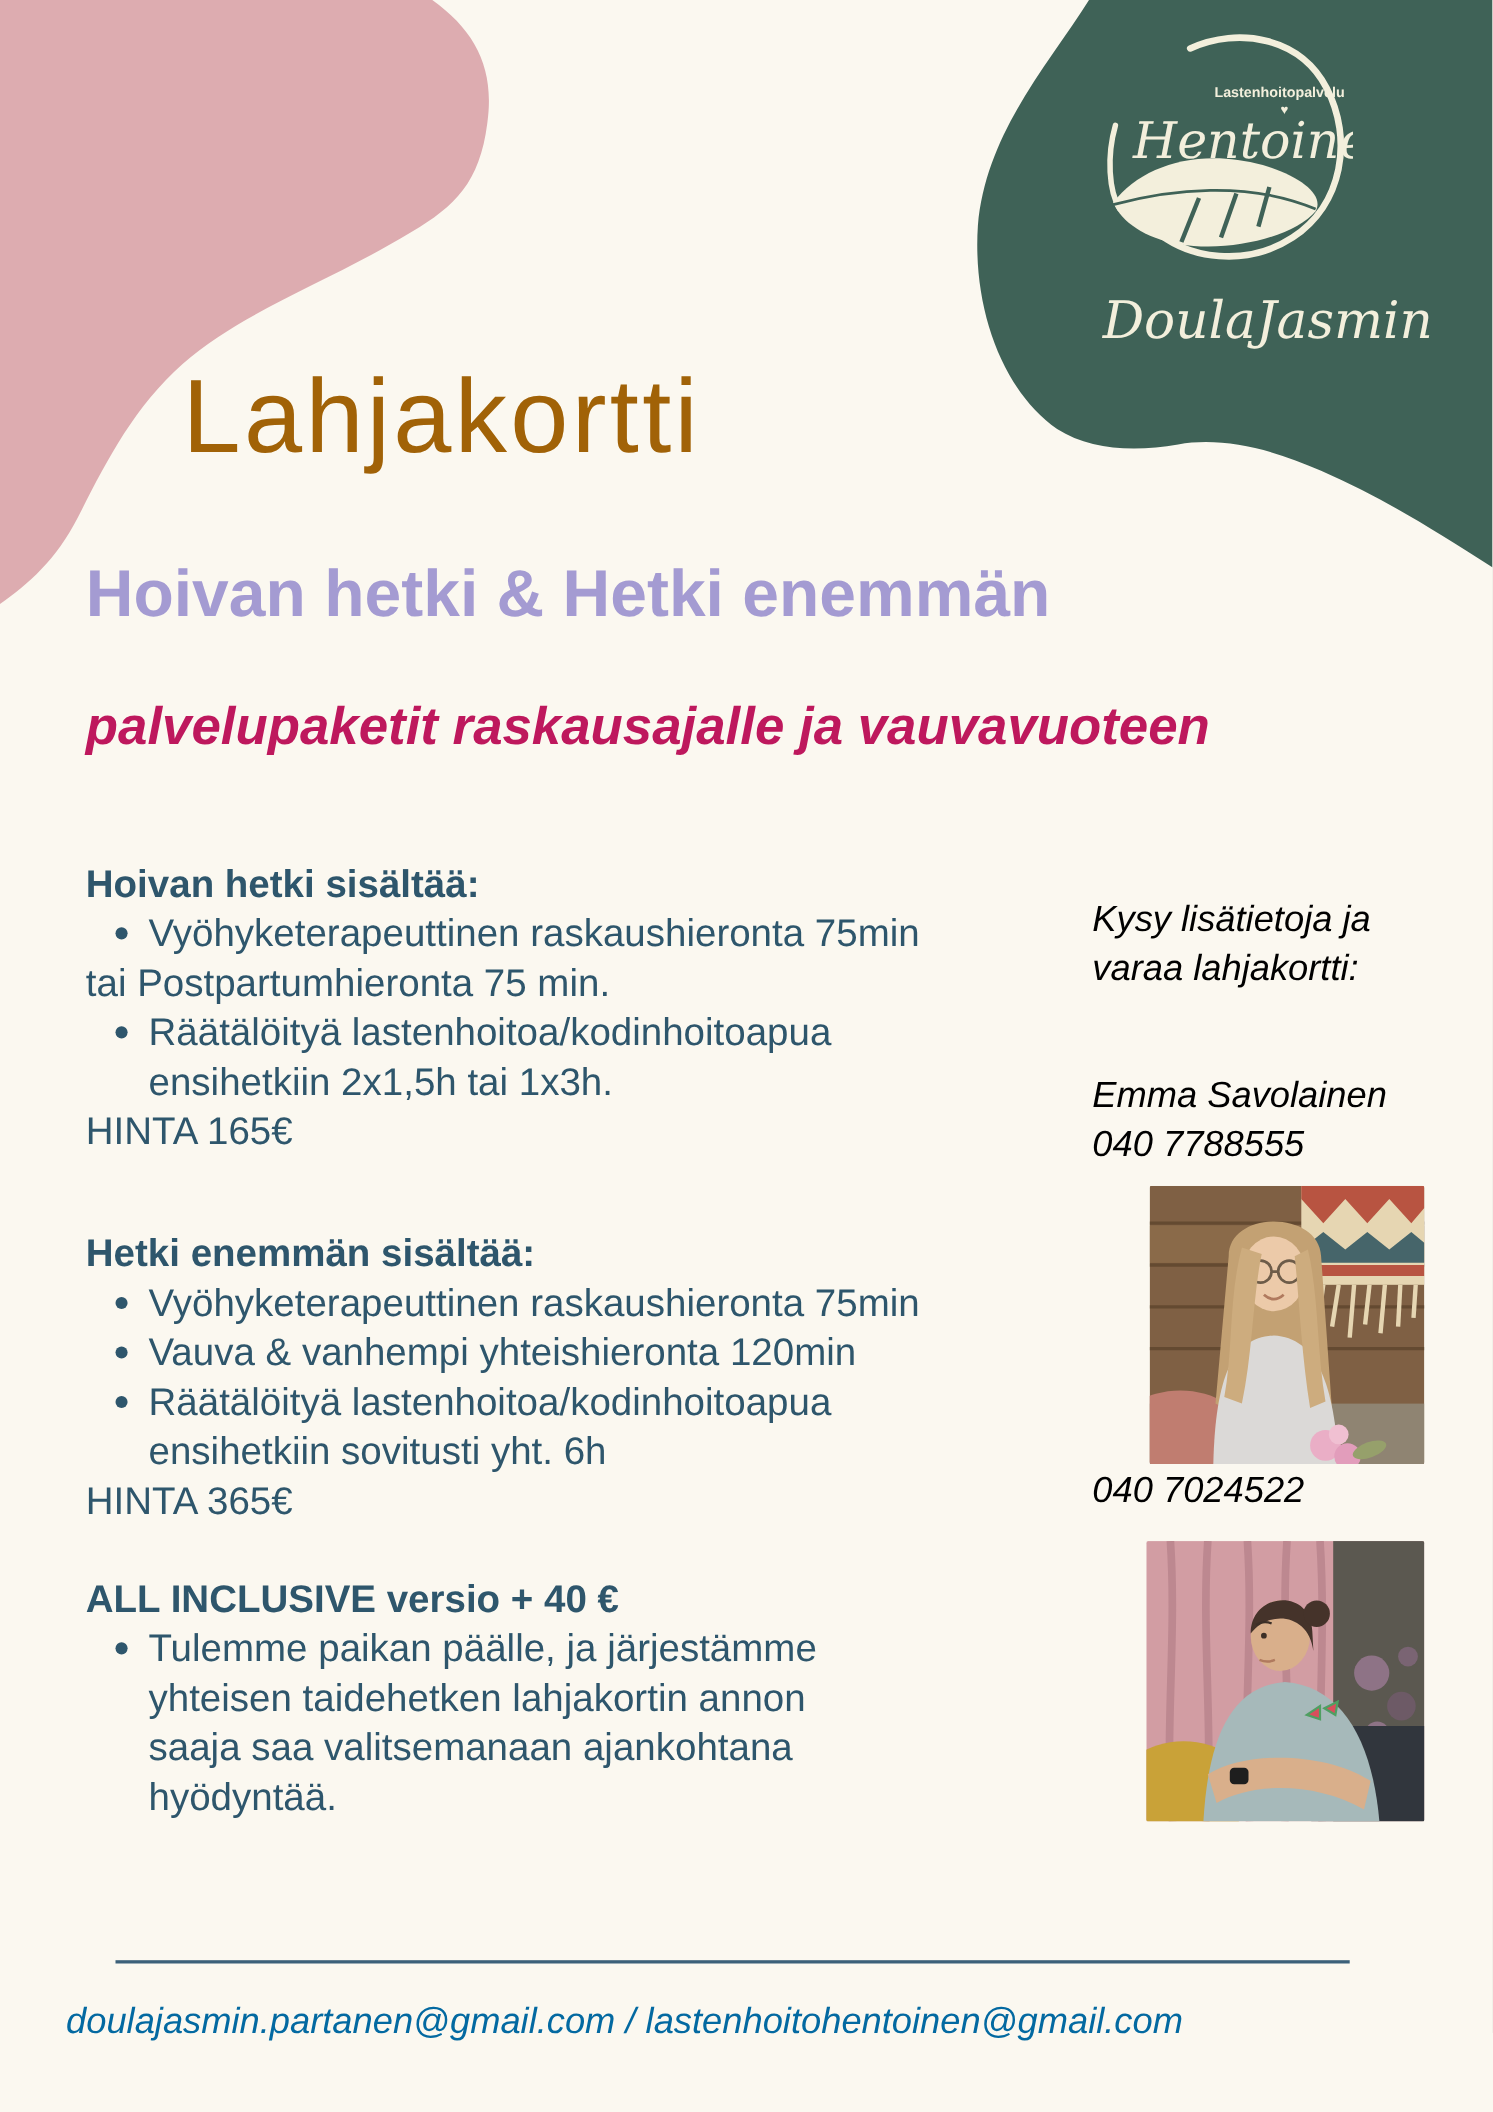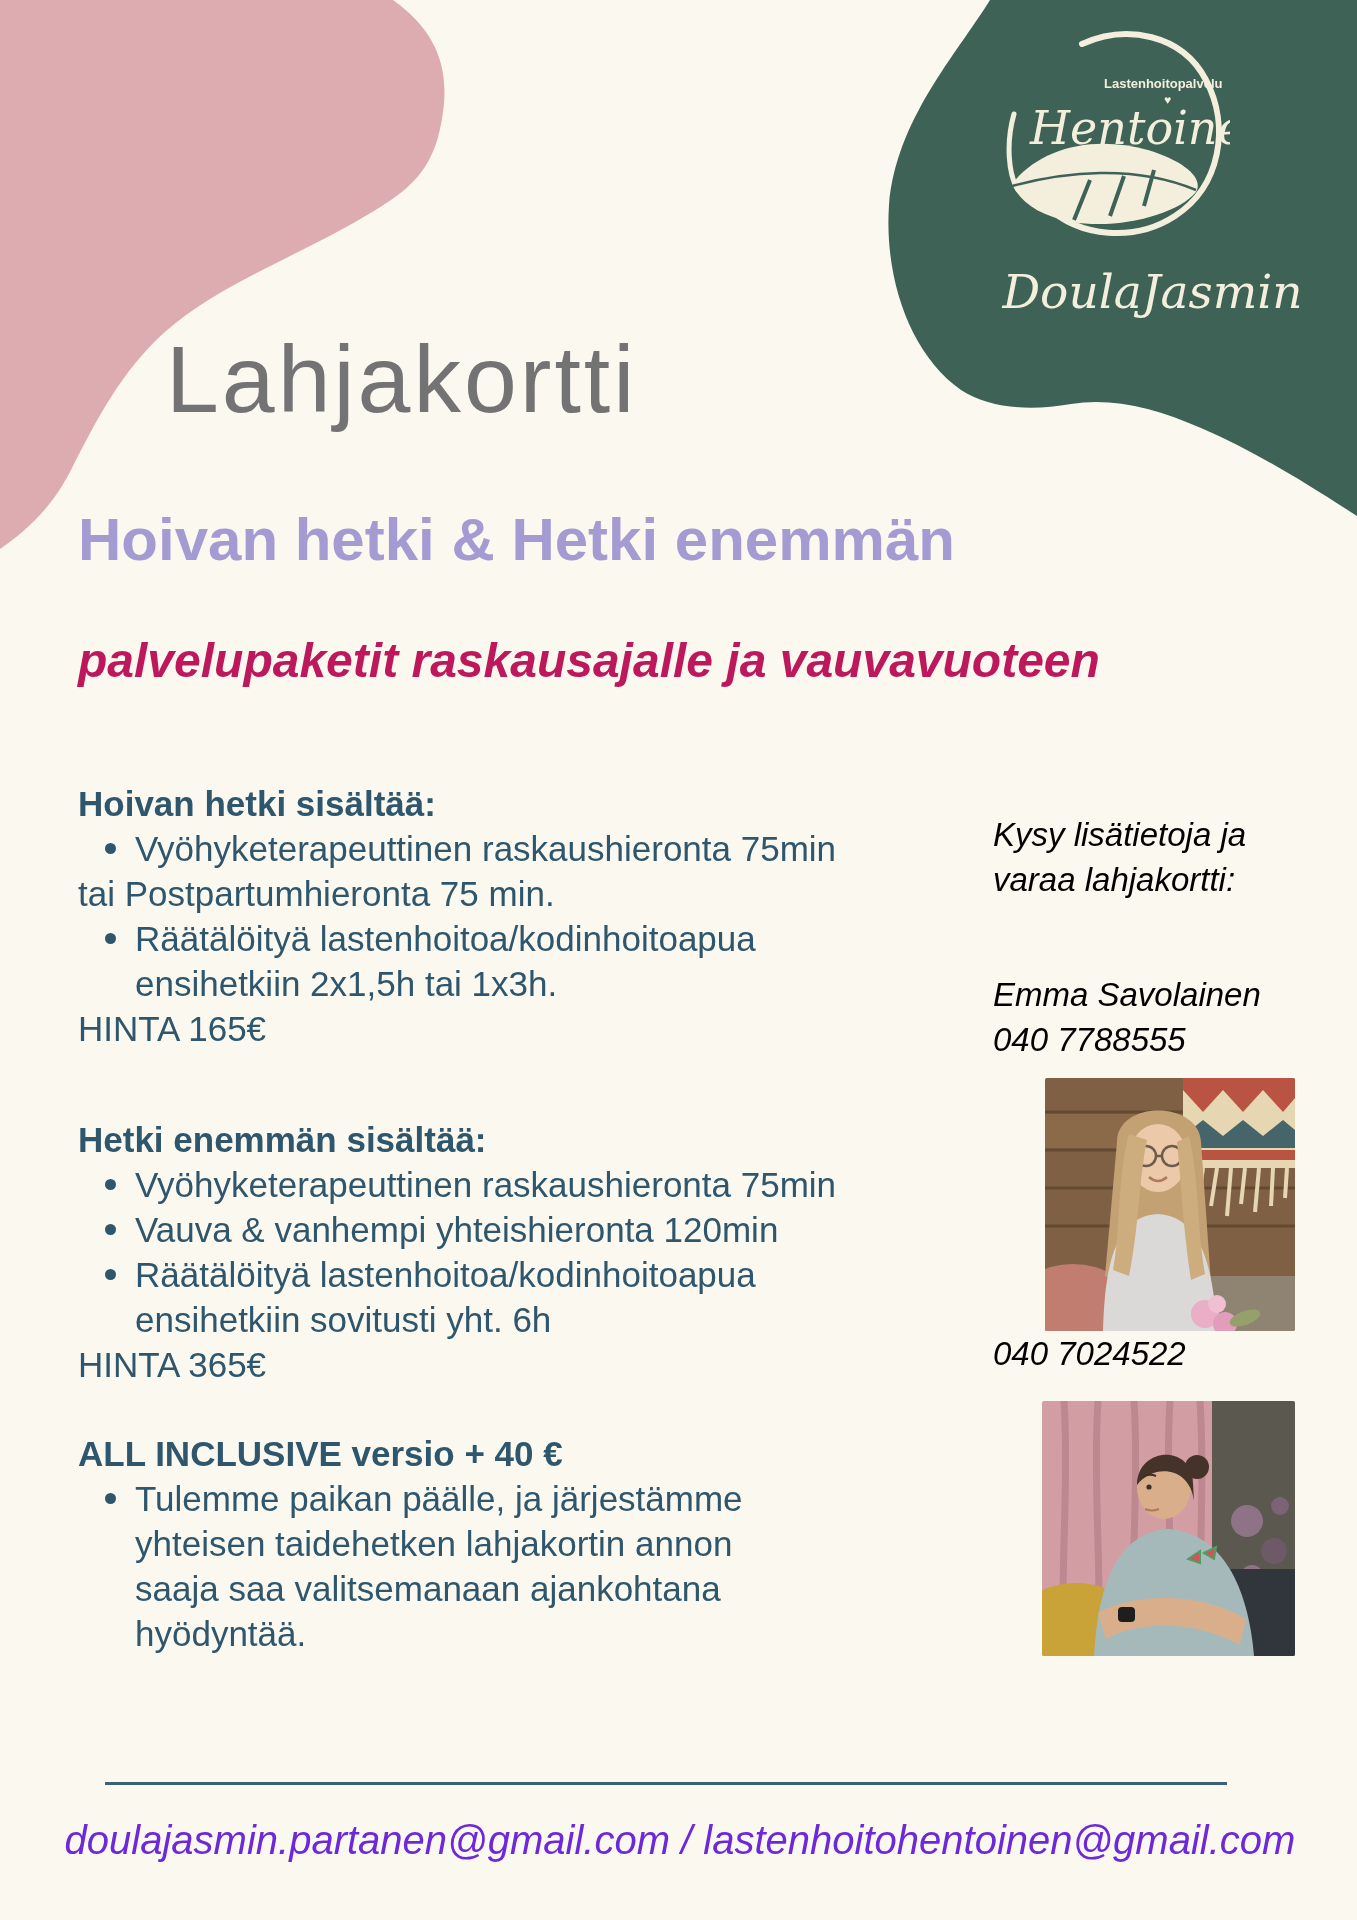--- a/index.html
+++ b/index.html
@@ -28,21 +28,21 @@
     font-size:47px;
     color:#f3efdc;
   }
 
   
   .title{
     left:166px;top:330px;
     font-size:95px;line-height:1.05;
     font-weight:300;
     letter-spacing:3px;
-    color:#737373;
+    color:#a16207;
   }
   .heading{
     left:78px;top:505px;
     font-size:60px;line-height:1.15;
     font-weight:bold;
     color:#a49bd2;
   }
   .subheading{
     left:78px;top:632px;
     font-size:48px;line-height:1.2;
@@ -79,24 +79,24 @@
   .photo.p2{width:253px;height:255px;margin-top:25px;}
   .col-right .name2{margin-top:27px;}
 
   
   .footer-line{
     left:105px;top:1782px;width:1122px;height:3px;
     background:#3c617a;
   }
   .footer-emails{
     left:60px;top:1818px;width:1240px;
-    text-align:center;
+    text-align:left;
     font-style:italic;
-    font-size:40px;
-    color:#6d28d9;
+    font-size:33px;
+    color:#0369a1;
   }
 </style>
 </head>
 <body>
 
 <div class="poster">
 
   <svg class="abs blob-pink" width="460" height="560" viewBox="0 0 460 560">
     <path fill="#ddacb0" d="M0,0 L393,0 C432,28 450,62 443,112
       C436,166 414,187 374,211 C300,256 222,282 166,331

